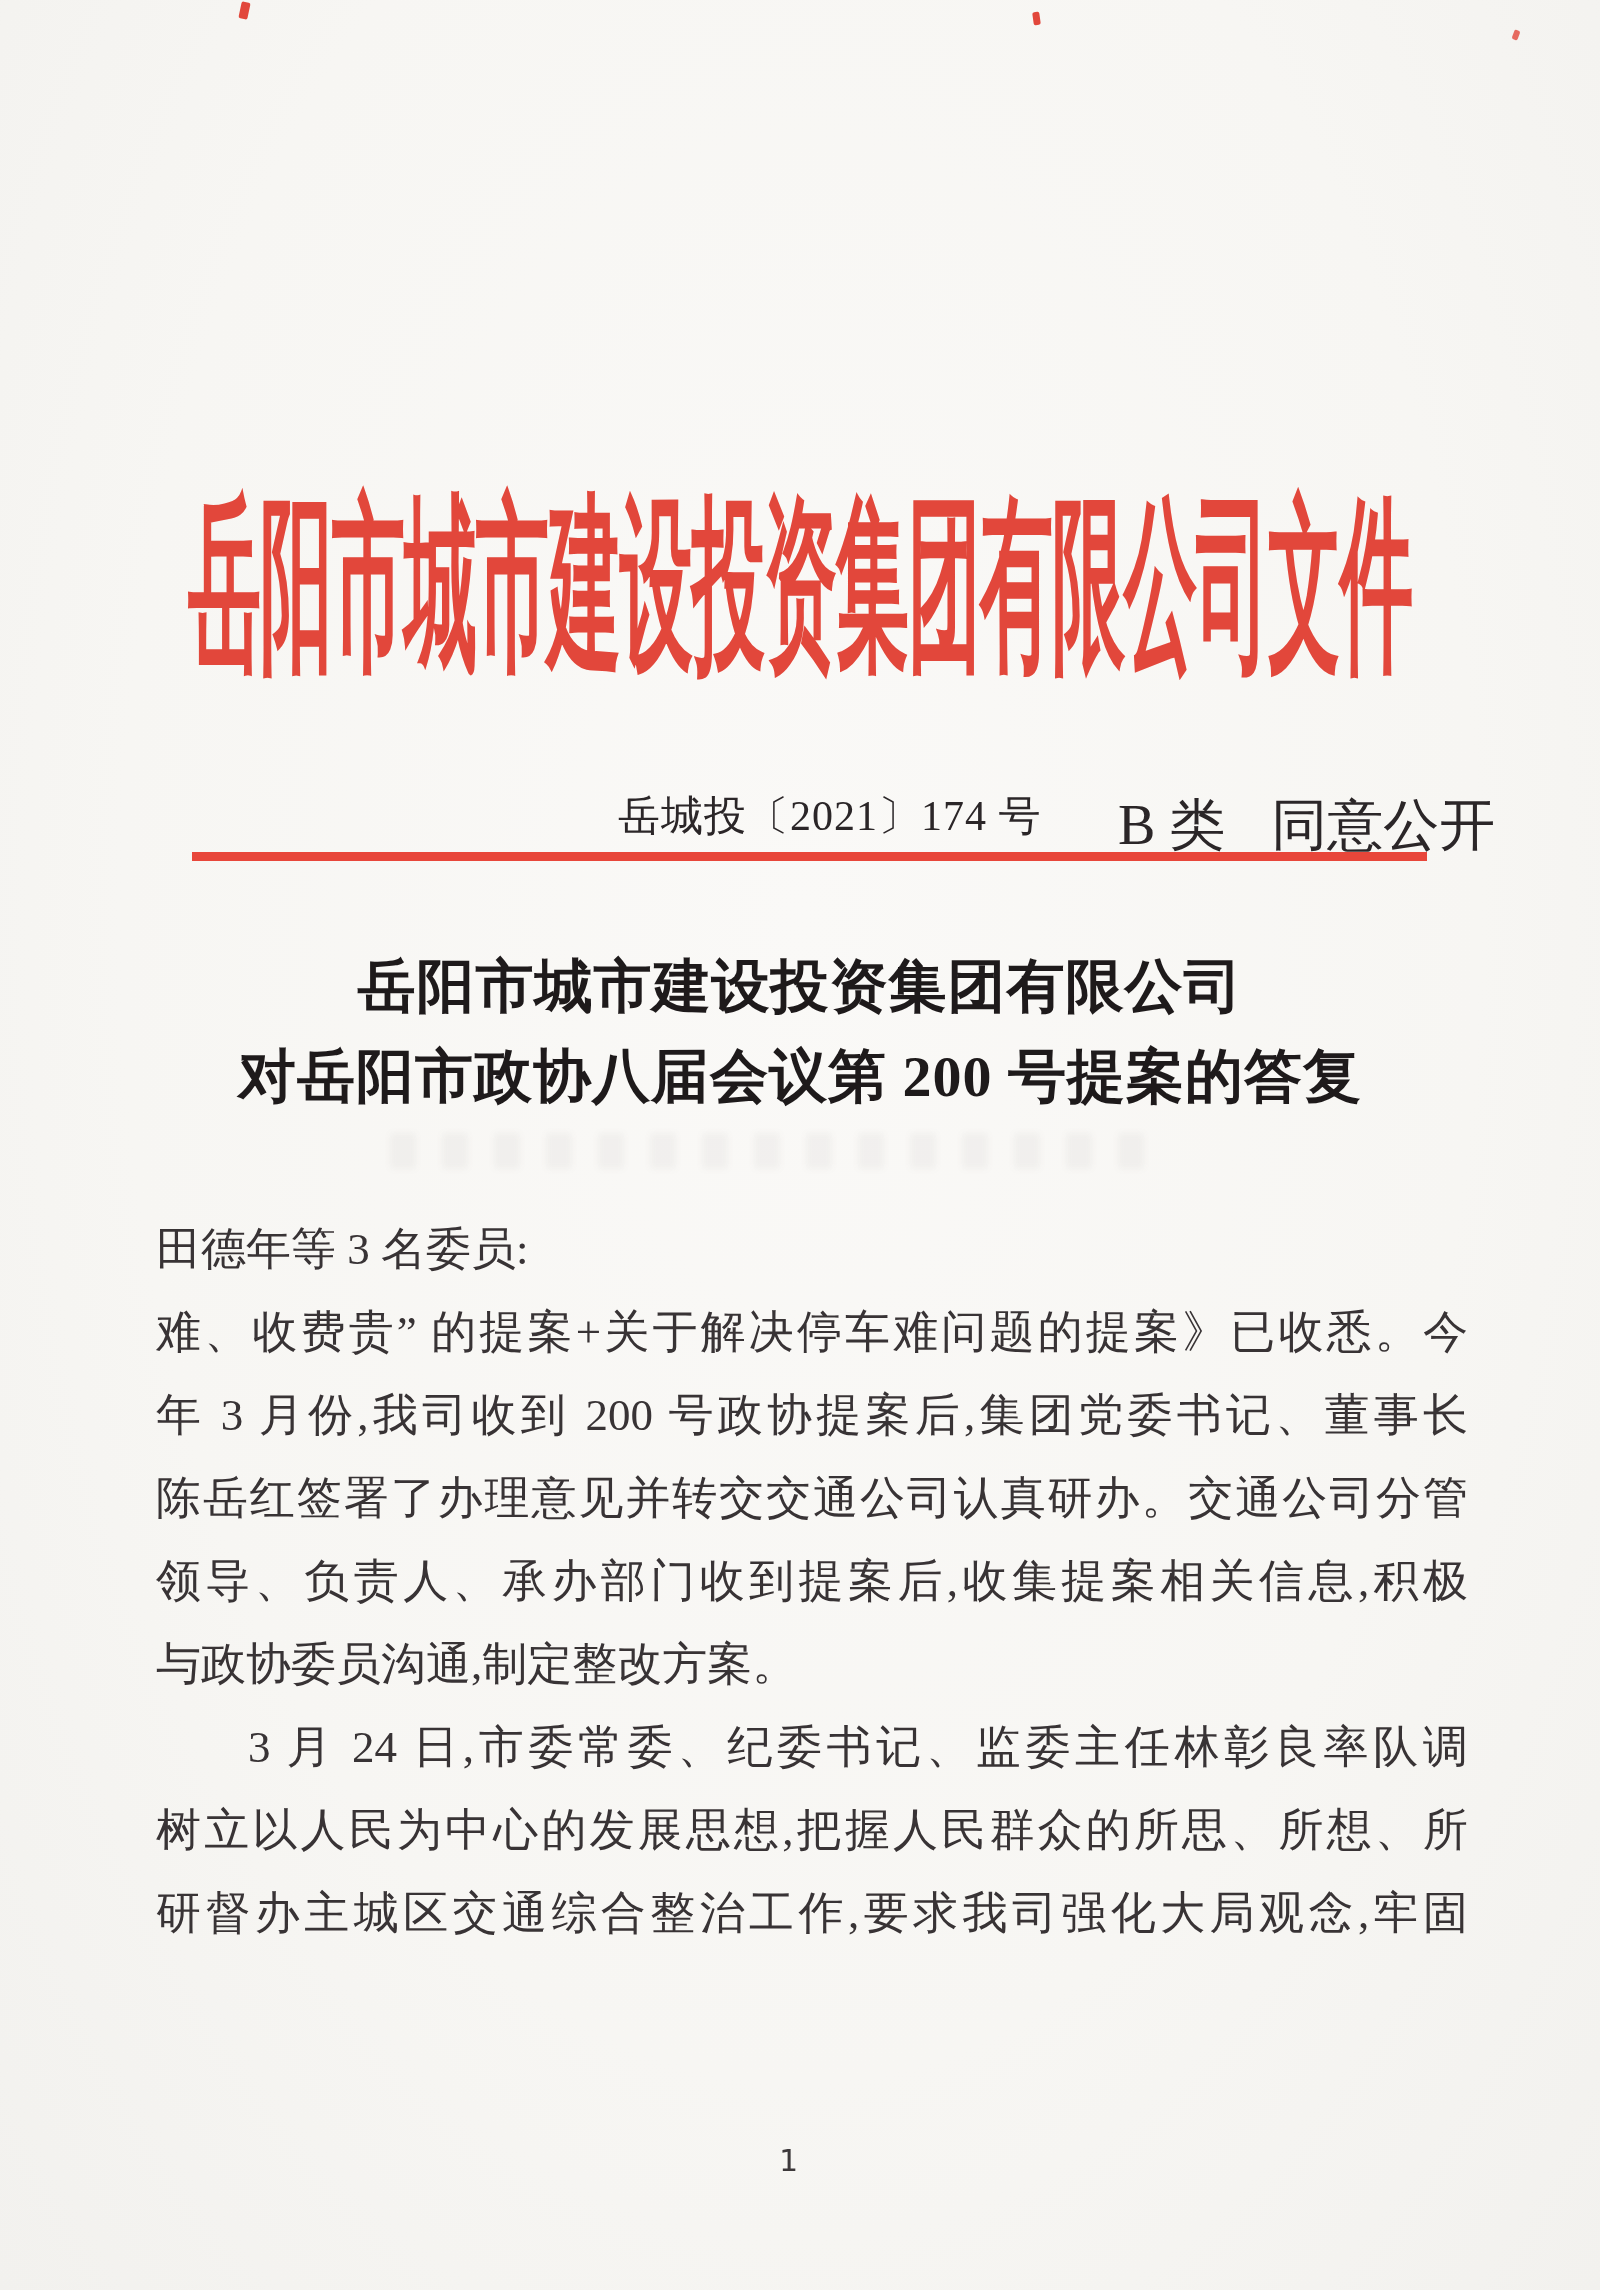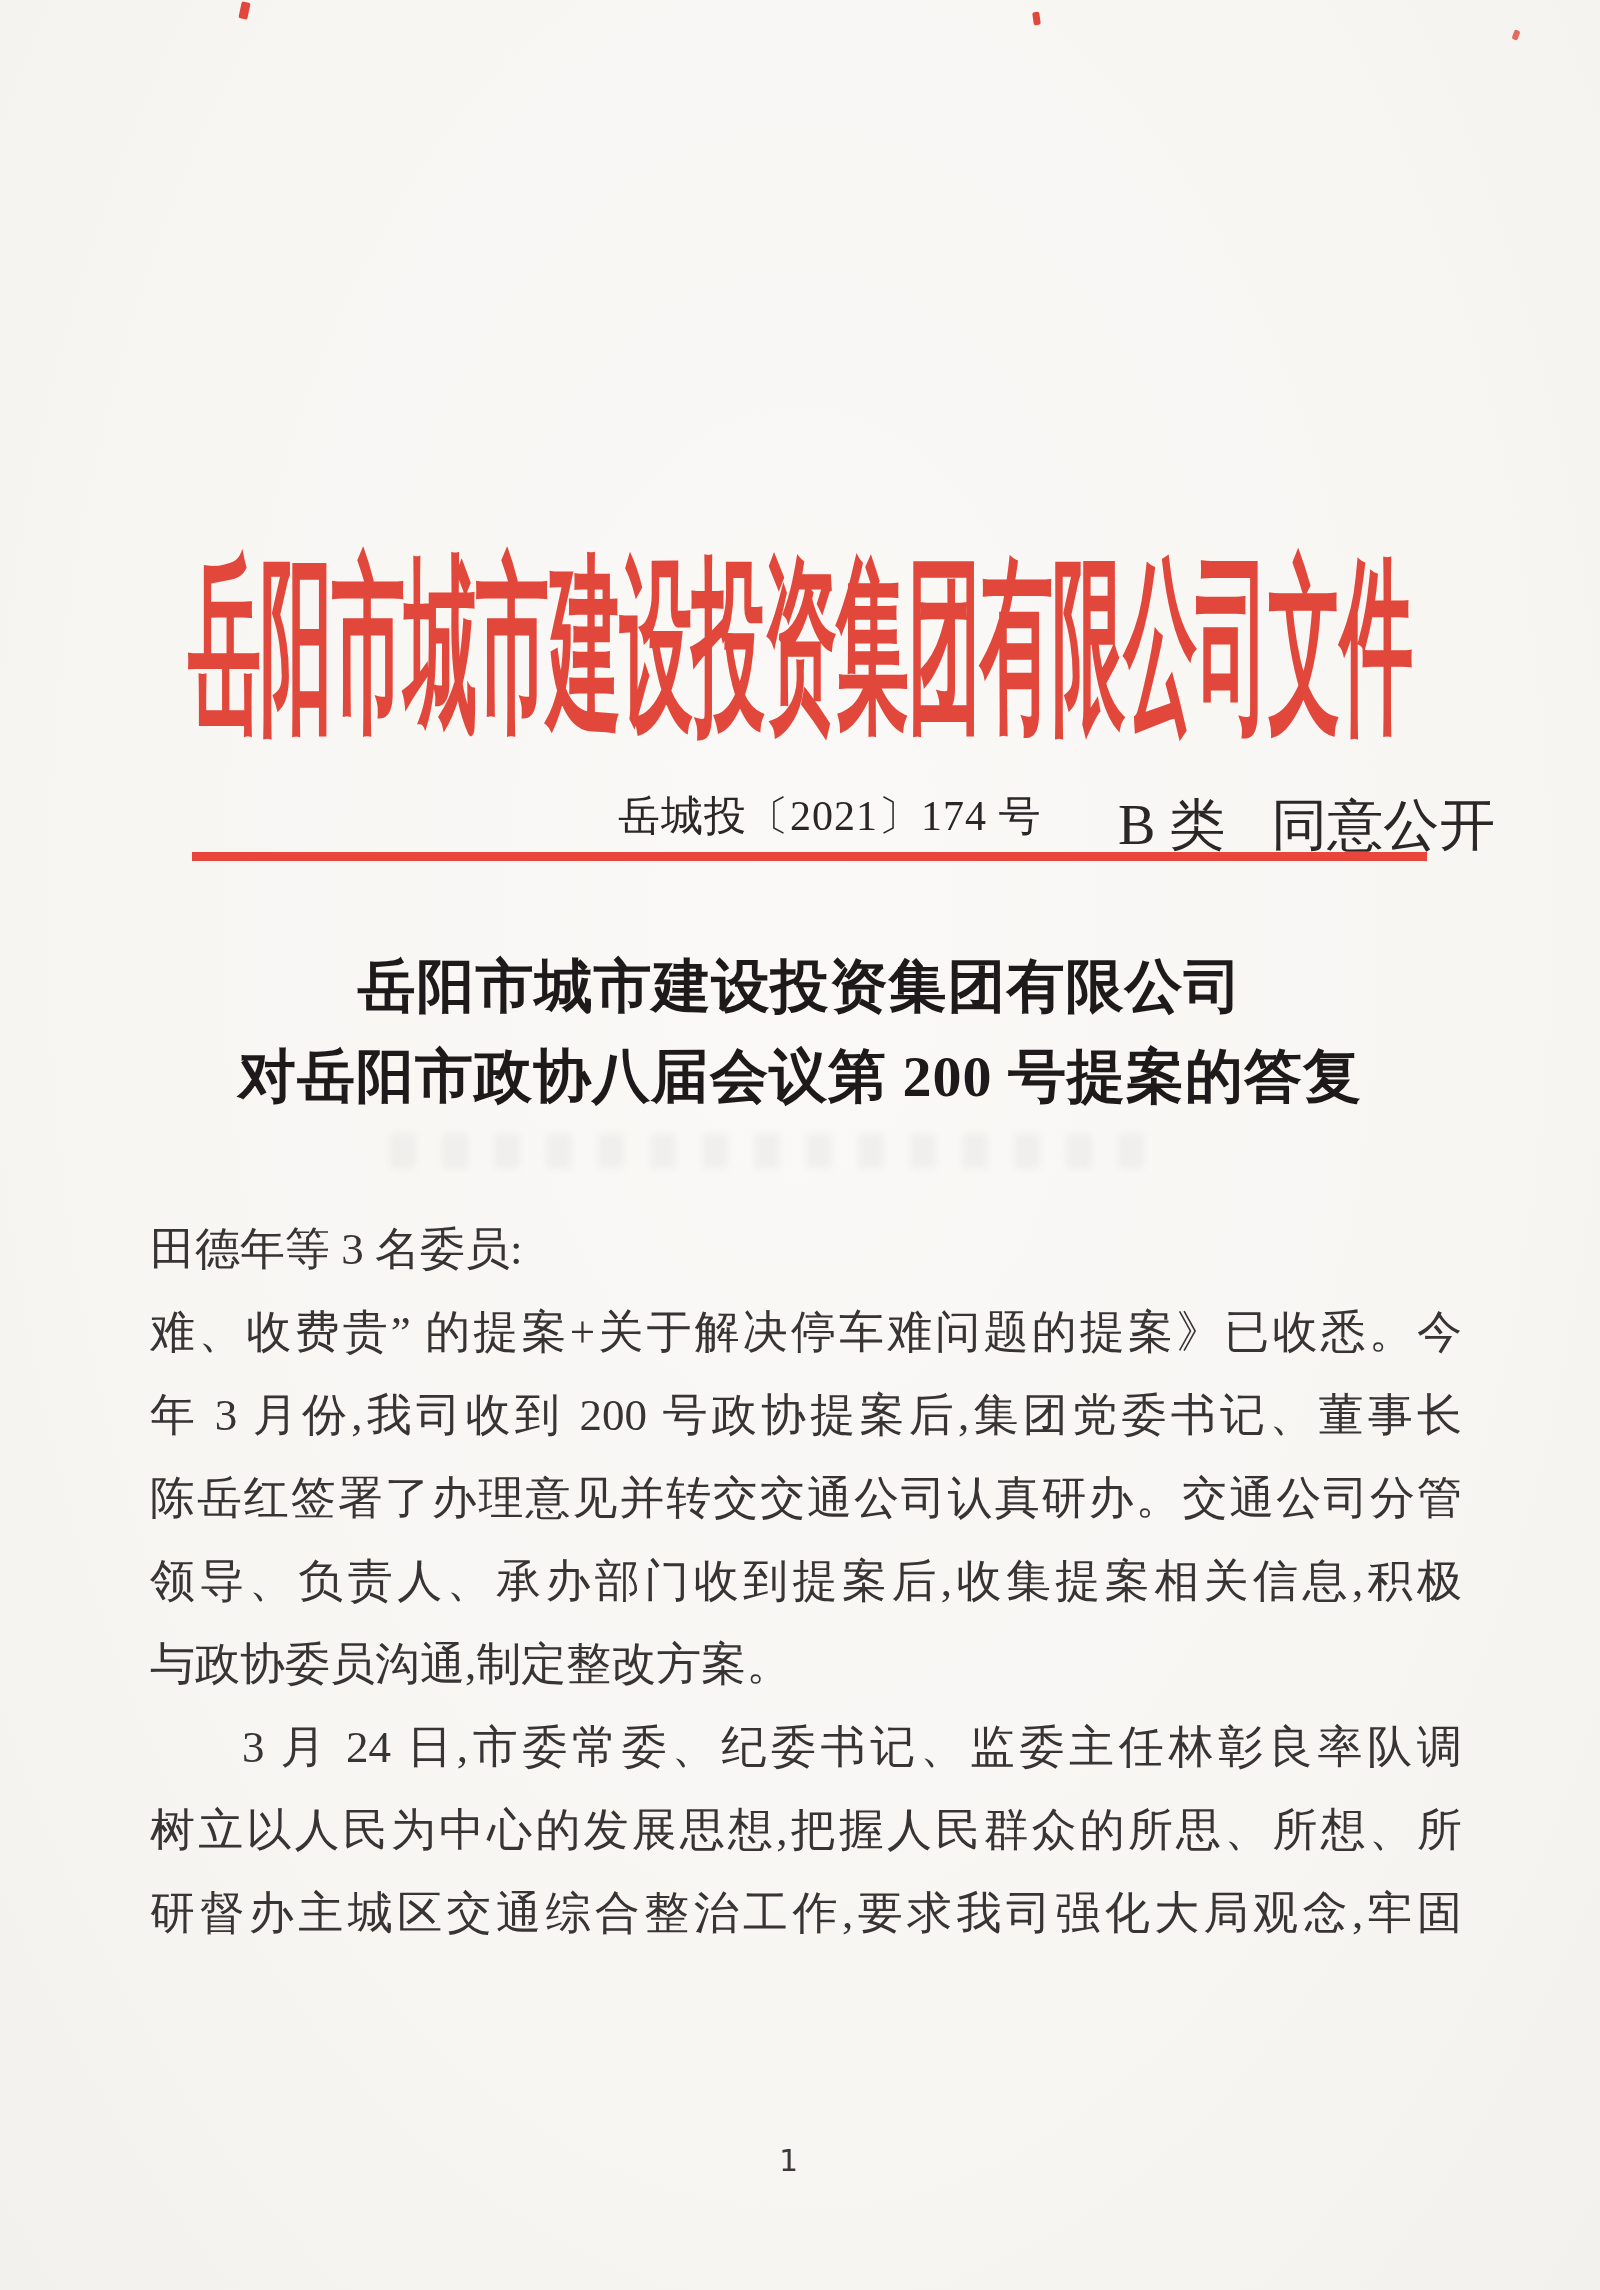--- a/index.html
+++ b/index.html
@@ -10,21 +10,21 @@
     background:
       radial-gradient(ellipse at 50% 40%, #faf9f7 0%, #f7f6f3 60%, #f2f1ee 100%);
     overflow:hidden;
     font-family:"Liberation Serif","DejaVu Serif",serif;
     color:#2b2628;
   }
 
   
   .banner{
     position:absolute;top:430px;left:0;right:0;height:195px;
-    display:flex;justify-content:center;align-items:flex-end;
+    display:flex;justify-content:center;align-items:center;
   }
   .banner-text{
     font-size:73px;line-height:1;font-weight:bold;
     color:#e2473b;
     letter-spacing:-1px;white-space:nowrap;
     transform:scaleY(2.6);transform-origin:top center;
   }
 
   
   .doc-number{
@@ -42,21 +42,21 @@
 
   
   .title-block{
     position:absolute;top:942px;left:0;right:0;
     text-align:center;font-weight:bold;color:#1e1a1b;
     font-size:58px;line-height:90px;letter-spacing:1px;
   }
 
   
   .body-block{
-    position:absolute;top:1208px;left:150px;width:1312px;
+    position:absolute;top:1208px;left:156px;width:1312px;
     font-size:45px;color:#383335;
   }
   .bline{
     height:83px;line-height:83px;white-space:nowrap;
   }
   .bline.just{
     white-space:normal;
     text-align:justify;text-align-last:justify;
   }
   .bline.ind{padding-left:92px;}

